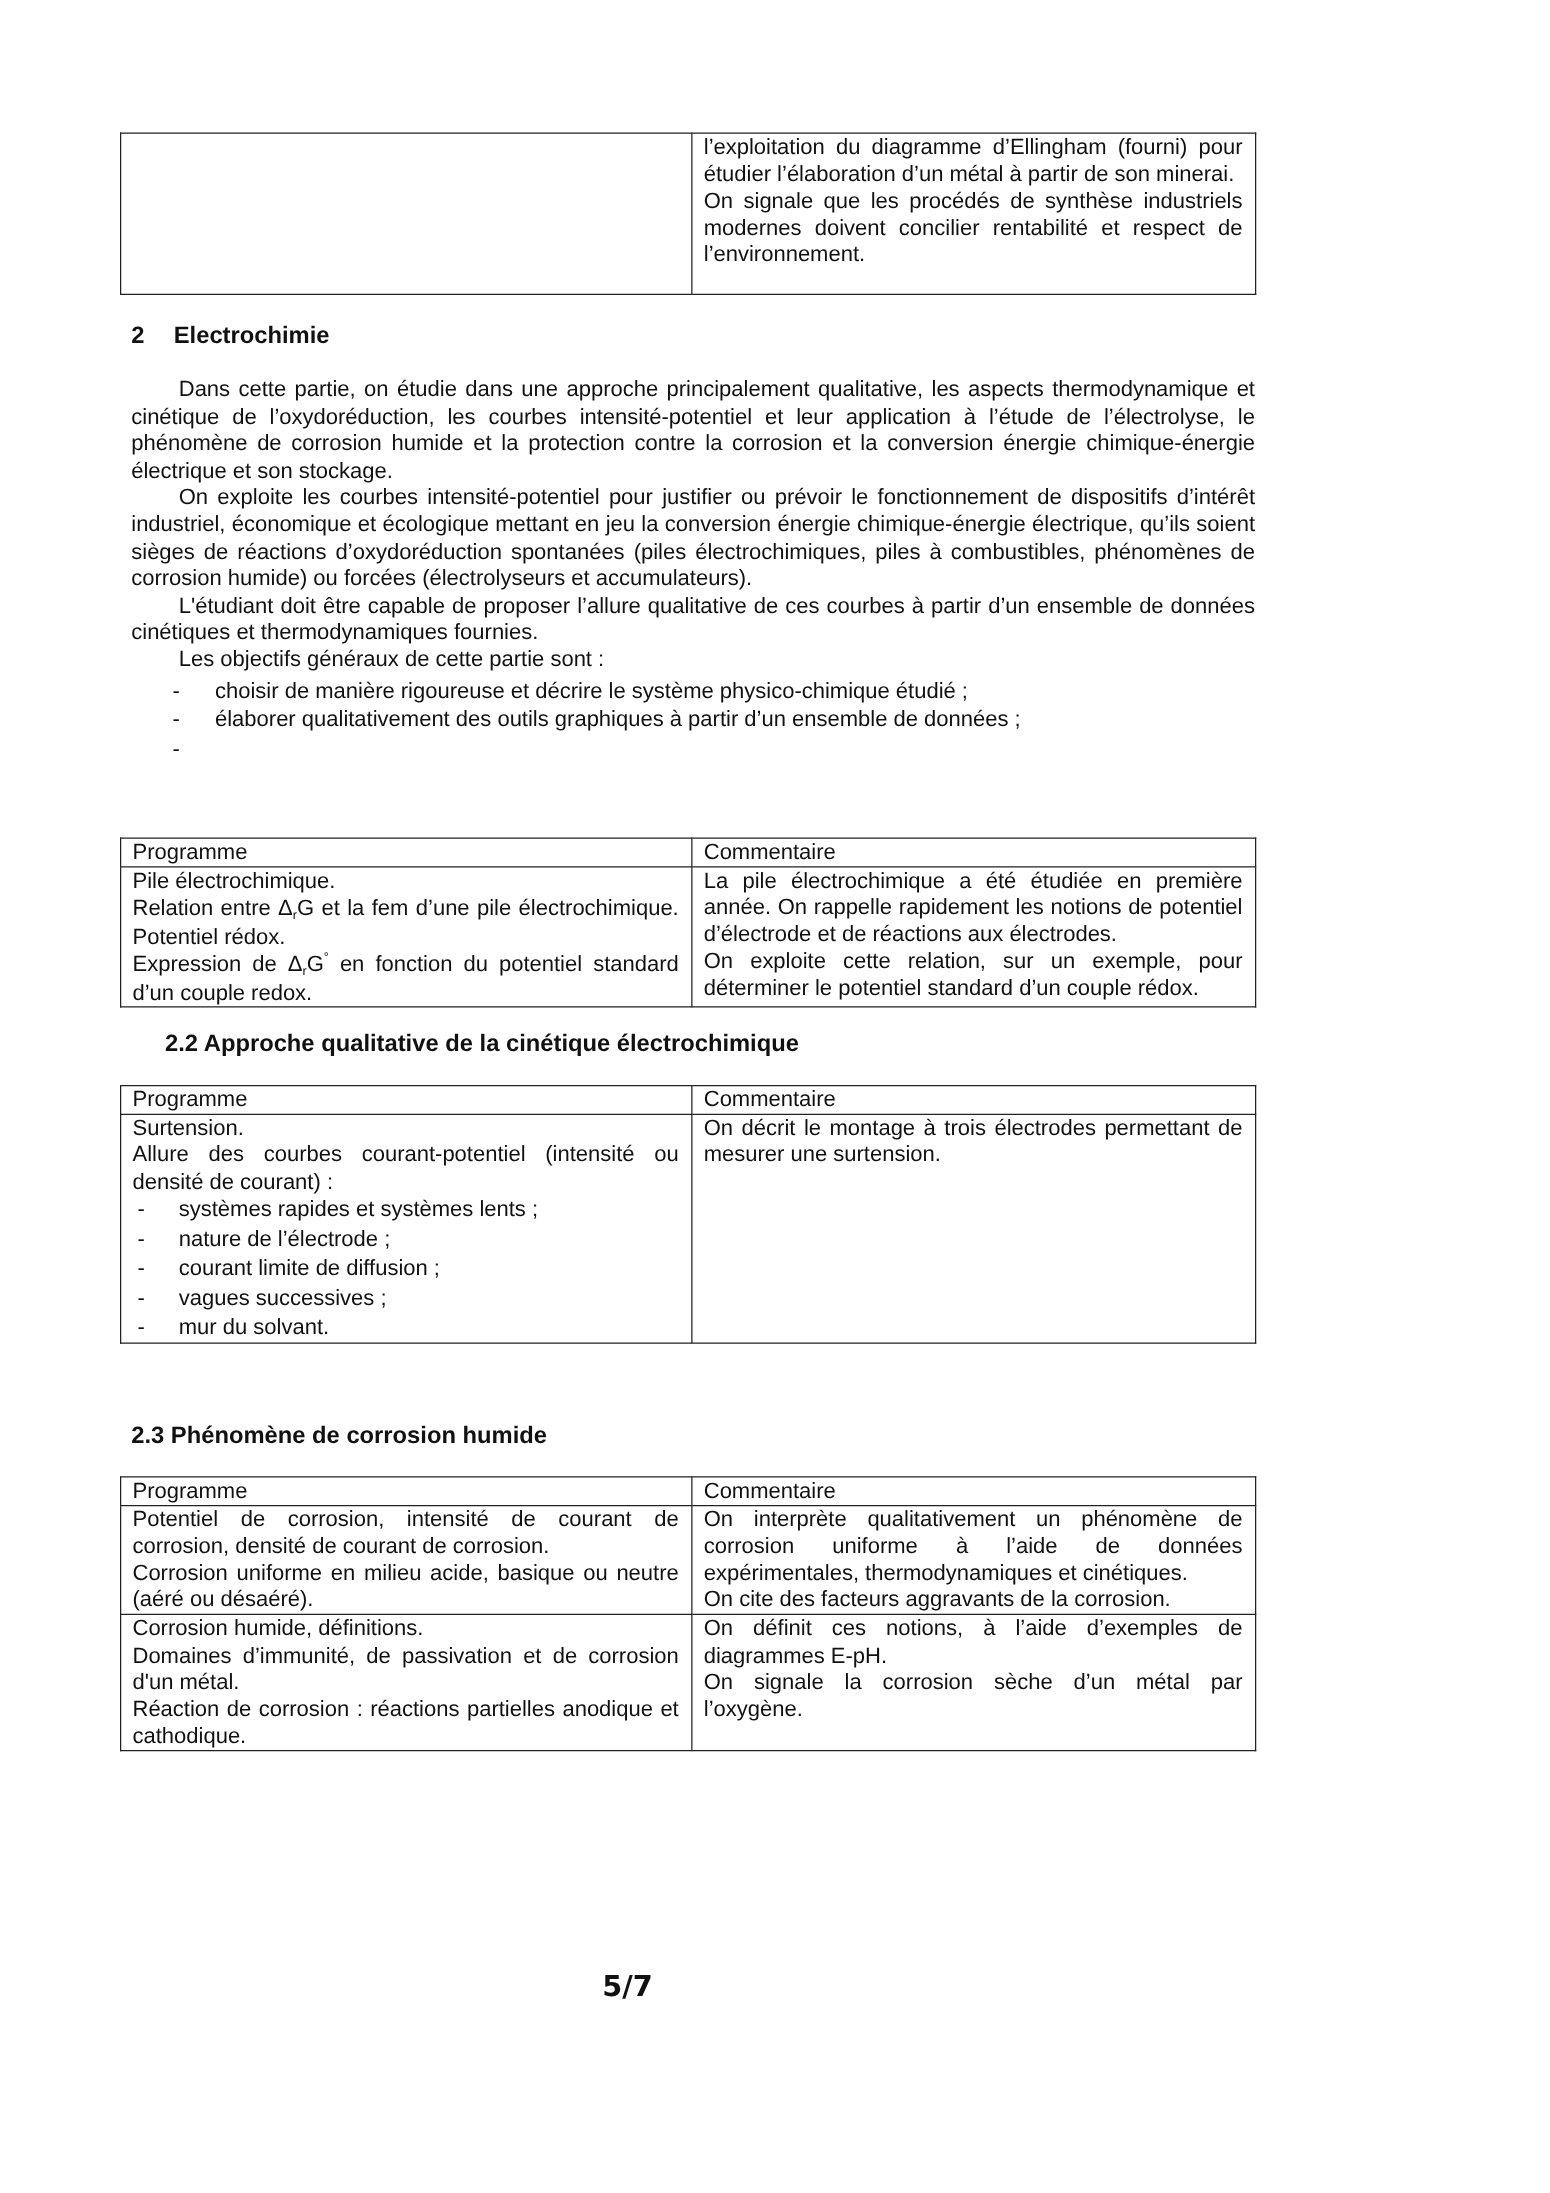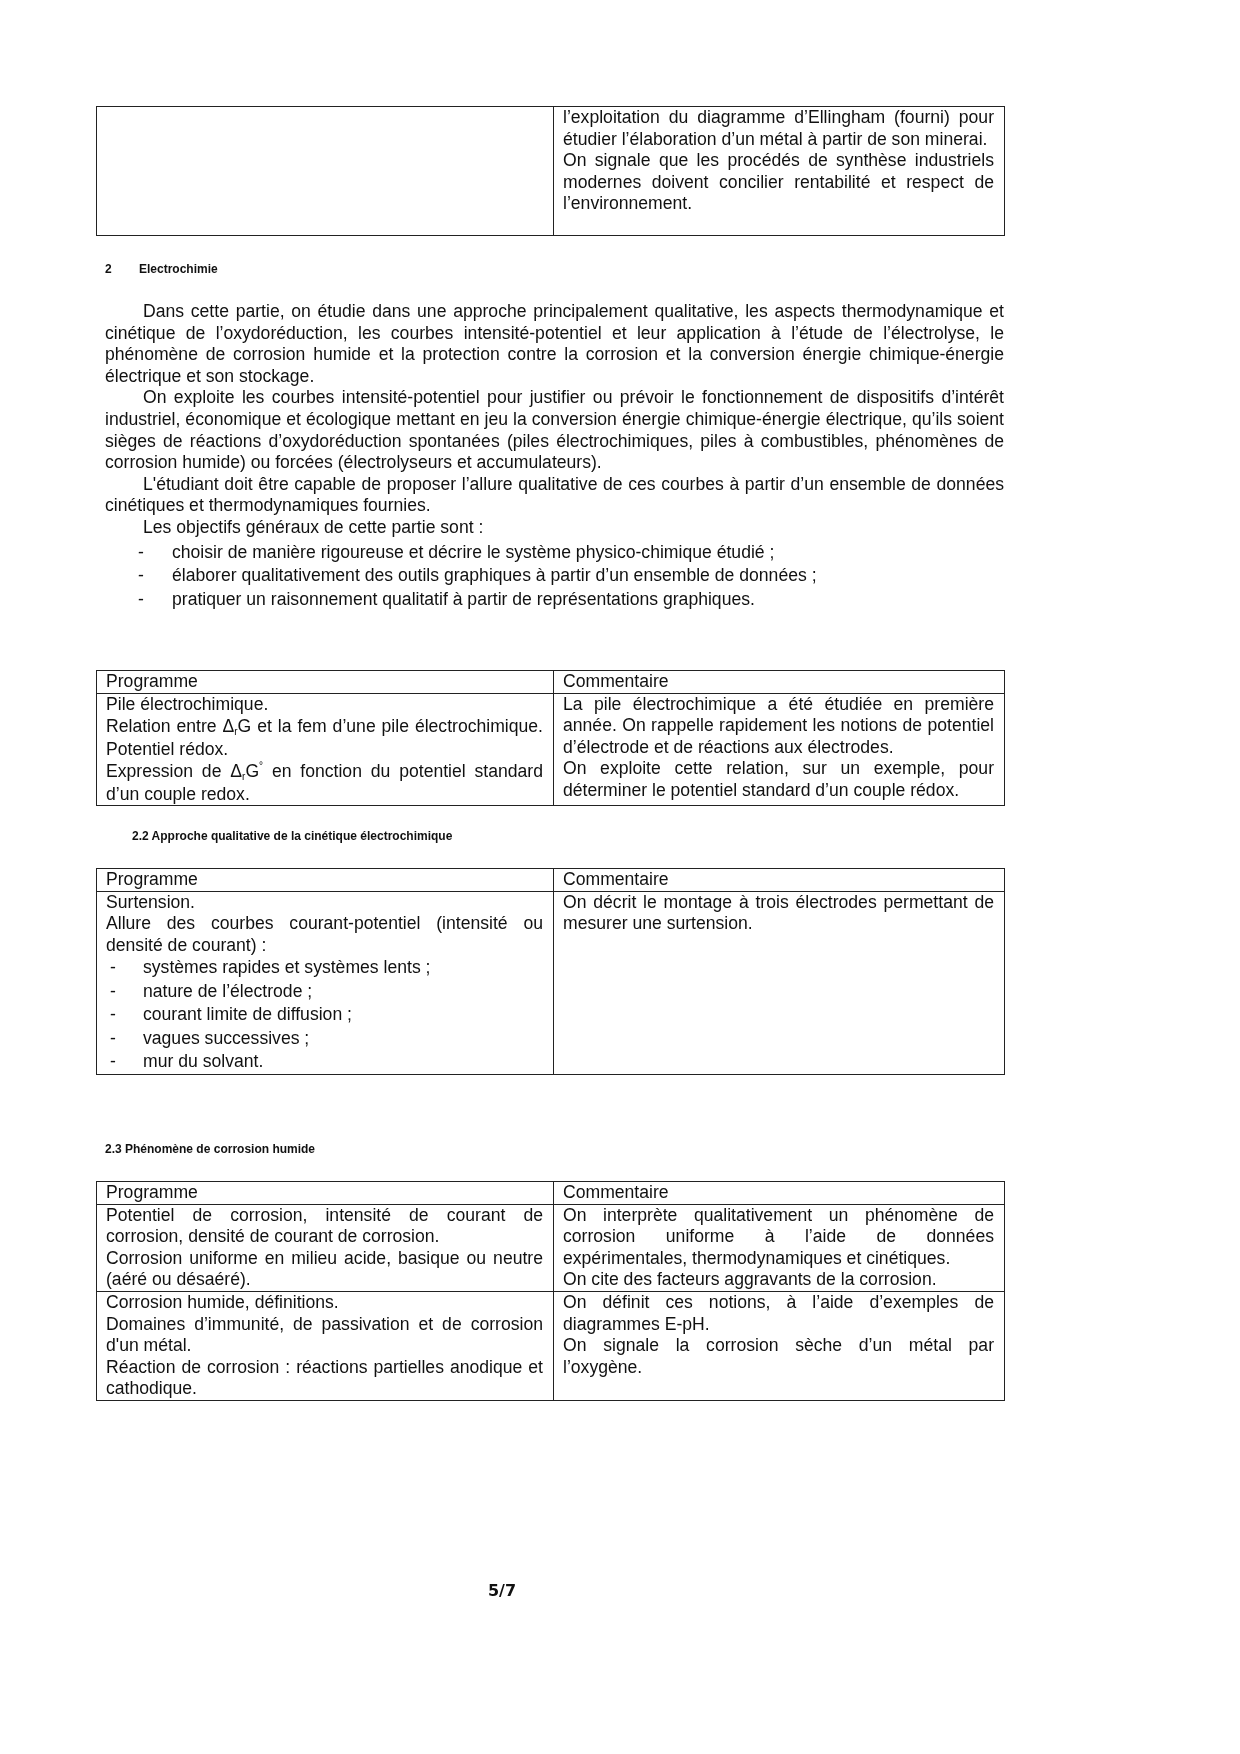--- a/index.html
+++ b/index.html
@@ -5,28 +5,28 @@
   html, body { margin: 0; padding: 0; background: #ffffff; }
   body { width: 1240px; height: 1754px; position: relative; font-family: "Liberation Sans", sans-serif; color: #111; font-size: 17.6px; line-height: 21.6px; }
   .page { position: absolute; left: 0; top: 0; width: 1240px; height: 1754px; }
   table.prog { position: absolute; left: 96px; width: 908px; border-collapse: collapse; table-layout: fixed; }
   table.prog td { border: 1.5px solid #222; vertical-align: top; padding: 0 10px 0 9px; text-align: justify; text-align-last: left; }
   table.prog col.c1 { width: 457px; }
   table.prog col.c2 { width: 451px; }
   table.prog td p { margin: 0; }
   .bul { display: flex; }
   .bul .dash { width: 37px; flex: 0 0 37px; padding-left: 4px; box-sizing: border-box; }
-  h2 { position: absolute; margin: 0; font-size: 12px; font-weight: bold; line-height: 22px; }
+  h2 { position: absolute; margin: 0; font-size: 19px; font-weight: bold; line-height: 22px; }
   h2 .num { display: inline-block; }
   .body-text { position: absolute; left: 105px; width: 899px; text-align: justify; }
   .body-text p { margin: 0; text-indent: 38px; }
   .body-text .list { margin: 2px 0 0 0; }
   .body-text .list .li { display: flex; line-height: 23.5px; }
   .body-text .list .li .dash { width: 67px; flex: 0 0 67px; padding-left: 33px; box-sizing: border-box; }
-  .footer { position: absolute; left: 0; width: 1004px; top: 1580px; text-align: center; font-weight: bold; font-size: 16px; font-family: "DejaVu Sans", sans-serif; }
+  .footer { position: absolute; left: 0; width: 1004px; top: 1580px; text-align: center; font-weight: bold; font-size: 23px; font-family: "DejaVu Sans", sans-serif; }
   sub.s { font-size: 10px; vertical-align: -3px; line-height: 0; }
   sup.s { font-size: 10px; vertical-align: 8px; line-height: 0; }
 </style>
 </head>
 <body>
 
 <div class="page">
 
   <table class="prog" style="top:106px;">
     <colgroup>
@@ -57,21 +57,20 @@
       <div class="li">
           <span class="dash">-</span>
           <span>choisir de manière rigoureuse et décrire le système physico-chimique étudié ;</span>
         </div>
       <div class="li">
           <span class="dash">-</span>
           <span>élaborer qualitativement des outils graphiques à partir d’un ensemble de données ;</span>
         </div>
       <div class="li">
           <span class="dash">-</span>
-          <span>pratiquer un raisonnement qualitatif à partir de représentations graphiques.</span>
         </div>
     </div>
   </div>
 
   <table class="prog" style="top:670px;">
     <colgroup>
         <col class="c1">
         <col class="c2">
       </colgroup>
     <tbody>

